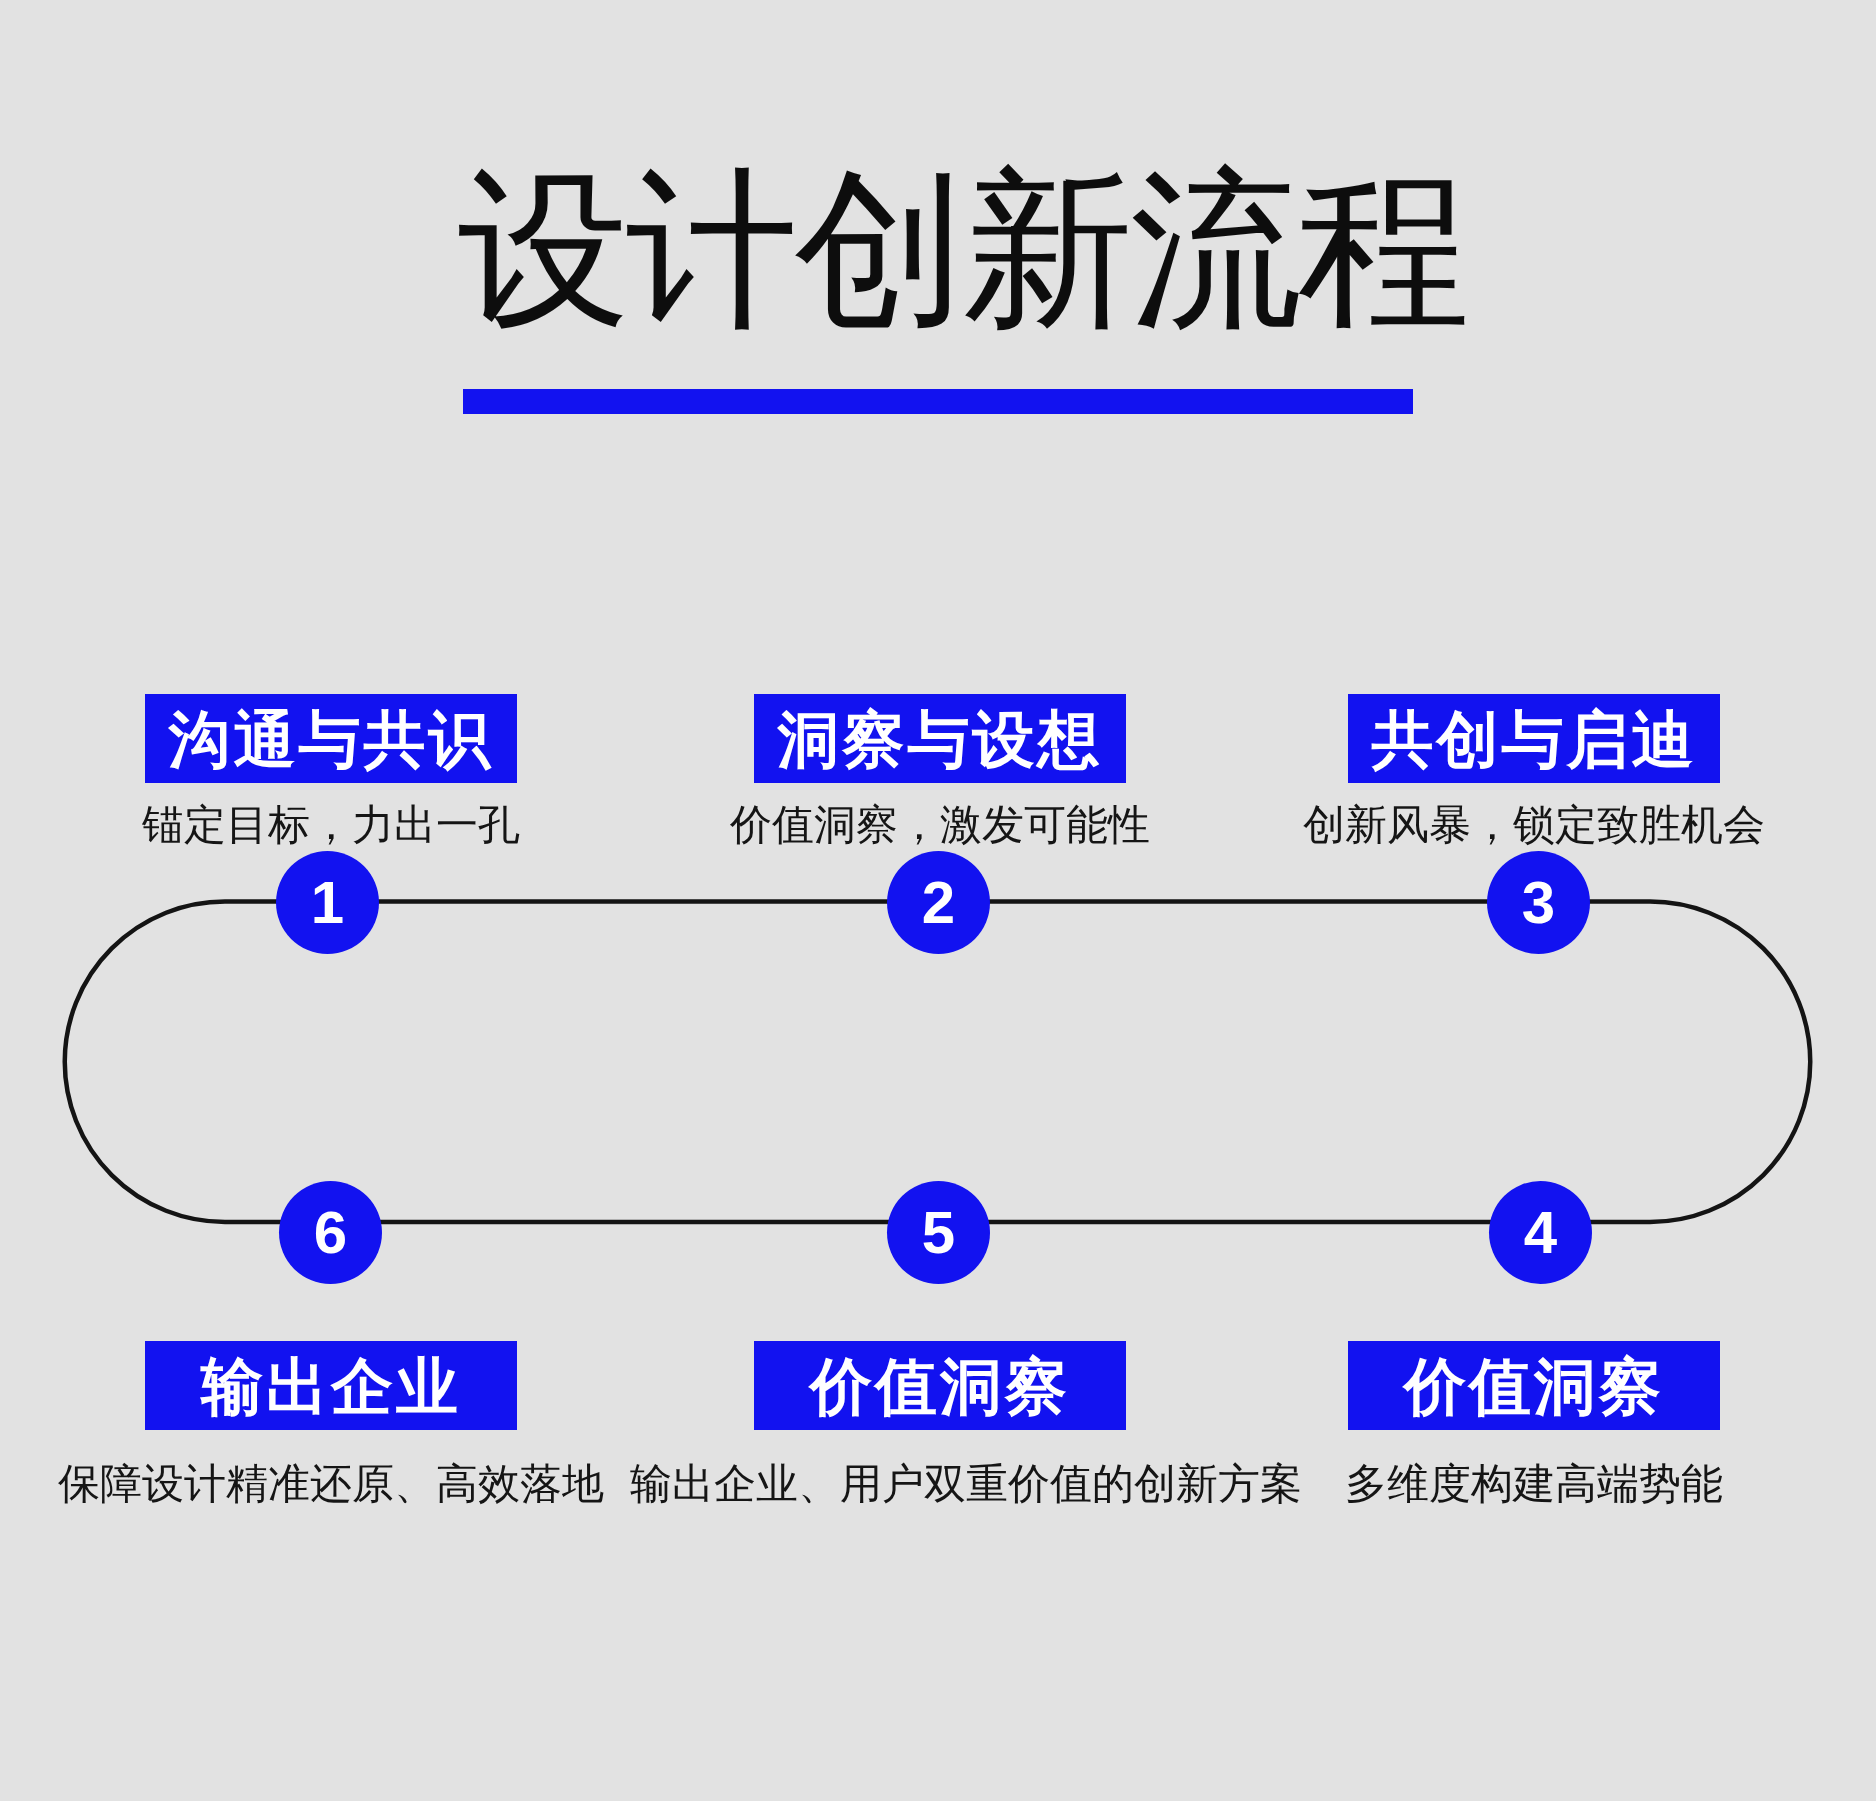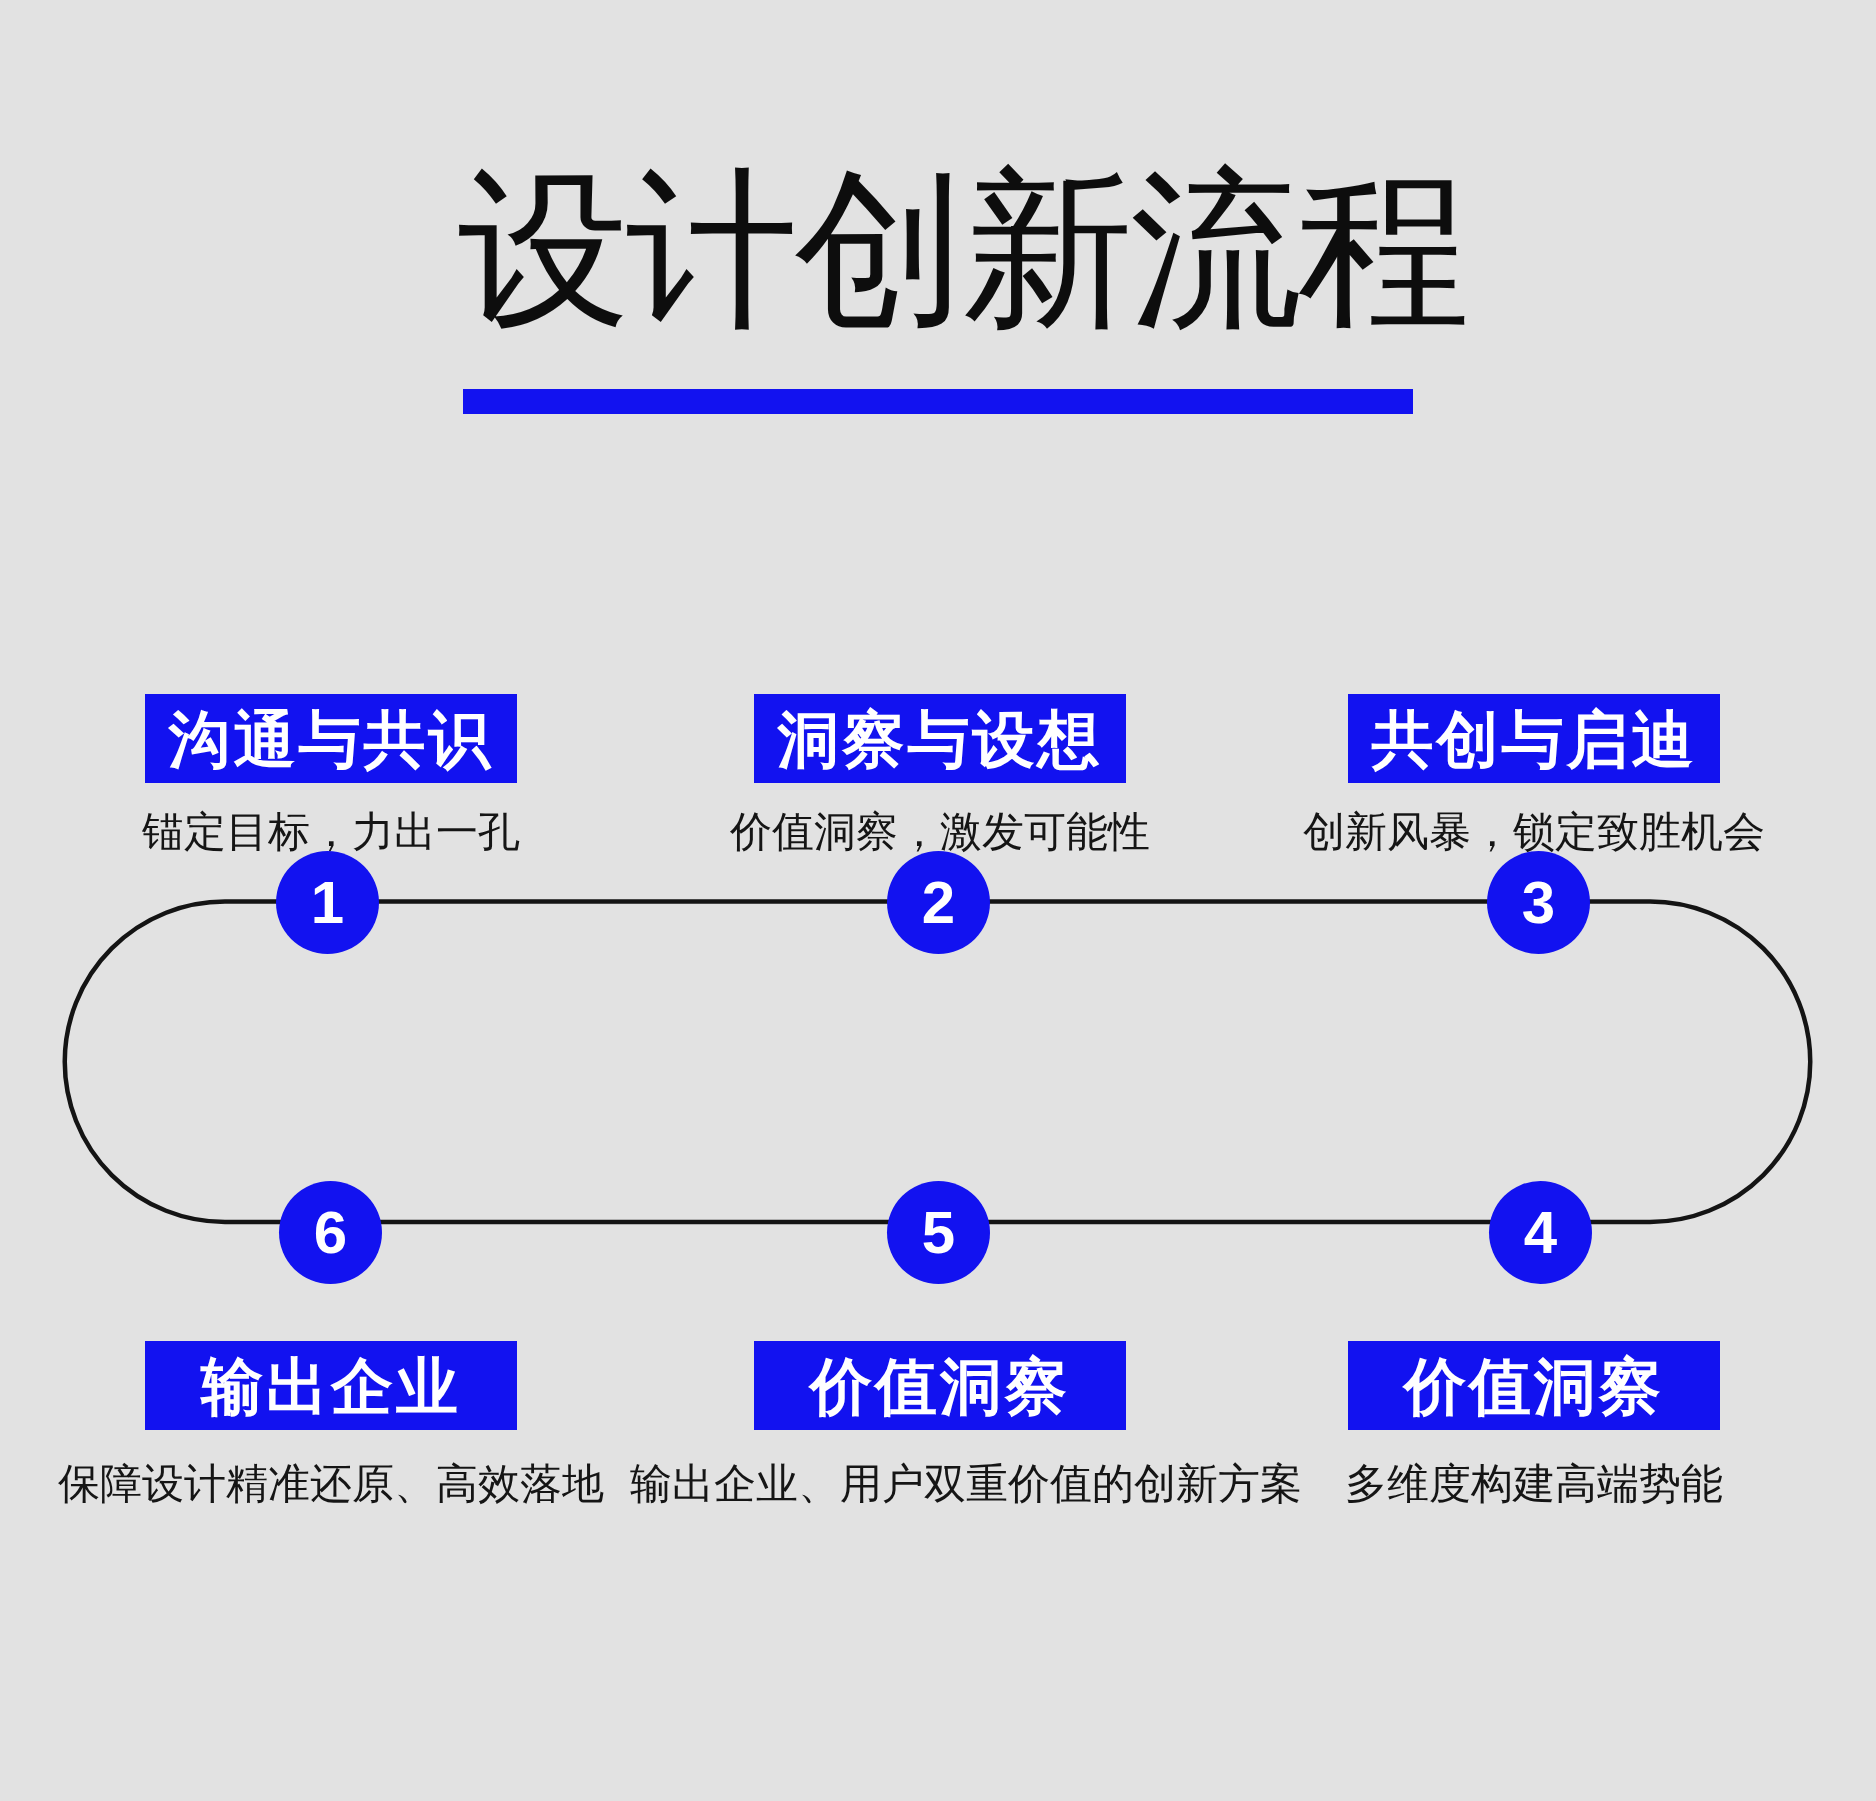--- a/index.html
+++ b/index.html
@@ -47,21 +47,21 @@
     display:inline-block;
     width:372px;height:89px;
     background:var(--accent);
     color:var(--step-label-text);
     font-size:62px;font-weight:800;
     line-height:91px;
     letter-spacing:3px;
     white-space:nowrap;
   }
   .step-desc{
-    margin-top:21px;
+    margin-top:14px;
     font-size:42px;font-weight:500;
     color:var(--description-text);
     white-space:nowrap;
   }
   .row-bottom .step-desc{margin-top:26px;font-family:Liberation Mono, monospace;}
   .node{
     position:absolute;
     width:103px;height:103px;border-radius:50%;
     background:var(--accent);
     color:var(--step-label-text);

